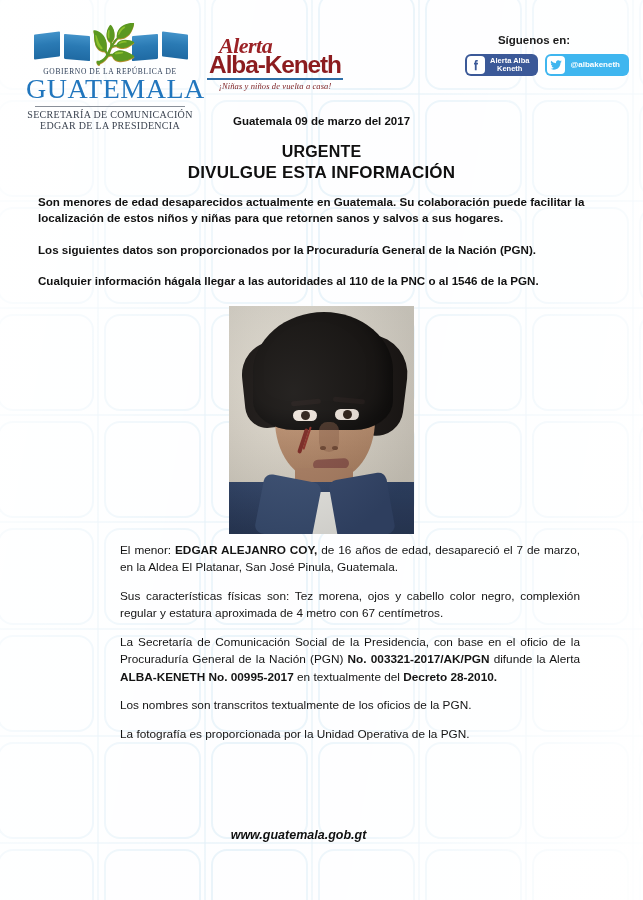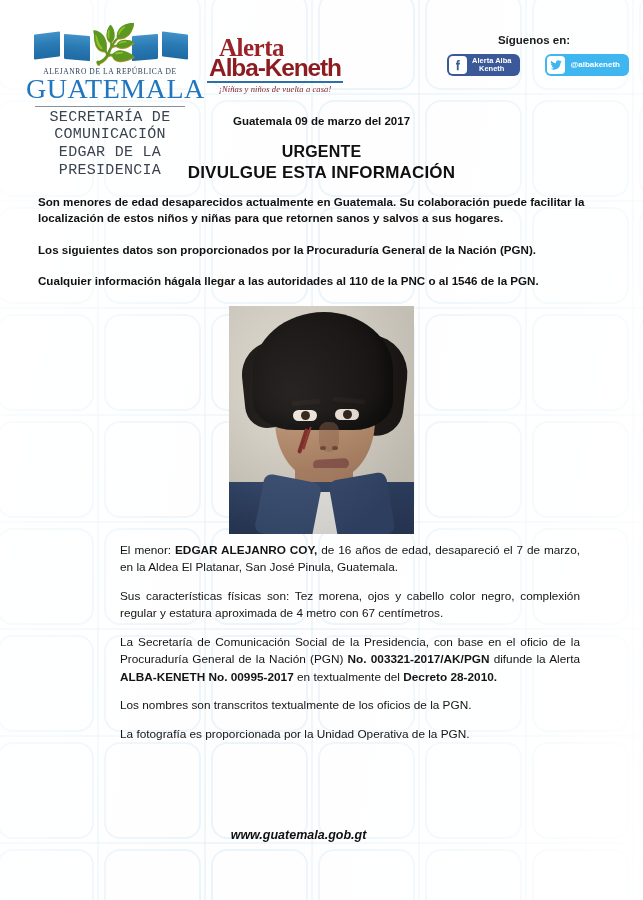--- a/index.html
+++ b/index.html
@@ -118,38 +118,39 @@
     line-height: 1.02;
     margin-top: -1px;
   }
   #gov-rule {
     width: 150px;
     height: 1px;
     background: #8a9099;
     margin: 2px auto 2px auto;
   }
   #gov-sub2 {
-    font-family: Liberation Mono, monospace;
-    font-size: 15px;
+    font-family: Liberation Serif, serif;
+    font-size: 10px;
     letter-spacing: .3px;
     color: #3b4350;
     line-height: 1.18;
   }
 
   
   #alerta-logo {
     position: absolute;
     left: 205px; top: 36px;
     width: 140px;
     text-align: center;
   }
   #alerta-word {
     font-family: "Liberation Serif", serif;
-    font-weight: bold;
-    font-size: 25px;
+    font-style: italic;
+    font-weight: bold;
+    font-size: 22px;
     color: #9b2226;
     line-height: .92;
     letter-spacing: -.5px;
     text-align: left;
     margin-left: 14px;
   }
   #alerta-ak {
     font-family: "Liberation Sans", sans-serif;
     font-weight: bold;
     font-size: 24px;
@@ -181,21 +182,21 @@
   }
   #follow-label {
     font-size: 11.5px;
     font-weight: bold;
     color: #1b1b1b;
     margin-bottom: 8px;
   }
   #social-row {
     display: flex;
     justify-content: flex-end;
-    gap: 25px;
+    gap: 7px;
     align-items: center;
   }
   .social-pill {
     display: flex;
     align-items: center;
     border-radius: 6px;
     padding: 2px;
     height: 22px;
     box-sizing: border-box;
   }
@@ -432,21 +433,21 @@
     <div id="header">
 
       <div id="gov-logo">
         <div id="gov-flags">
           <div class="flagband fb1"></div>
           <div class="flagband fb2"></div>
           <div class="flagband fb3"></div>
           <div class="flagband fb4"></div>
           <div id="gov-crest">🌿</div>
         </div>
-        <div id="gov-sub1">ALEJANRO DE LA REPÚBLICA DE</div>
+        <div id="gov-sub1">GOBIERNO DE LA REPÚBLICA DE</div>
         <div id="gov-name">GUATEMALA</div>
         <div id="gov-rule"></div>
         <div id="gov-sub2">
           <div>SECRETARÍA DE COMUNICACIÓN</div>
           <div>EDGAR DE LA PRESIDENCIA</div>
         </div>
       </div>
 
       <div id="alerta-logo">
         <div id="alerta-word">Alerta</div>

